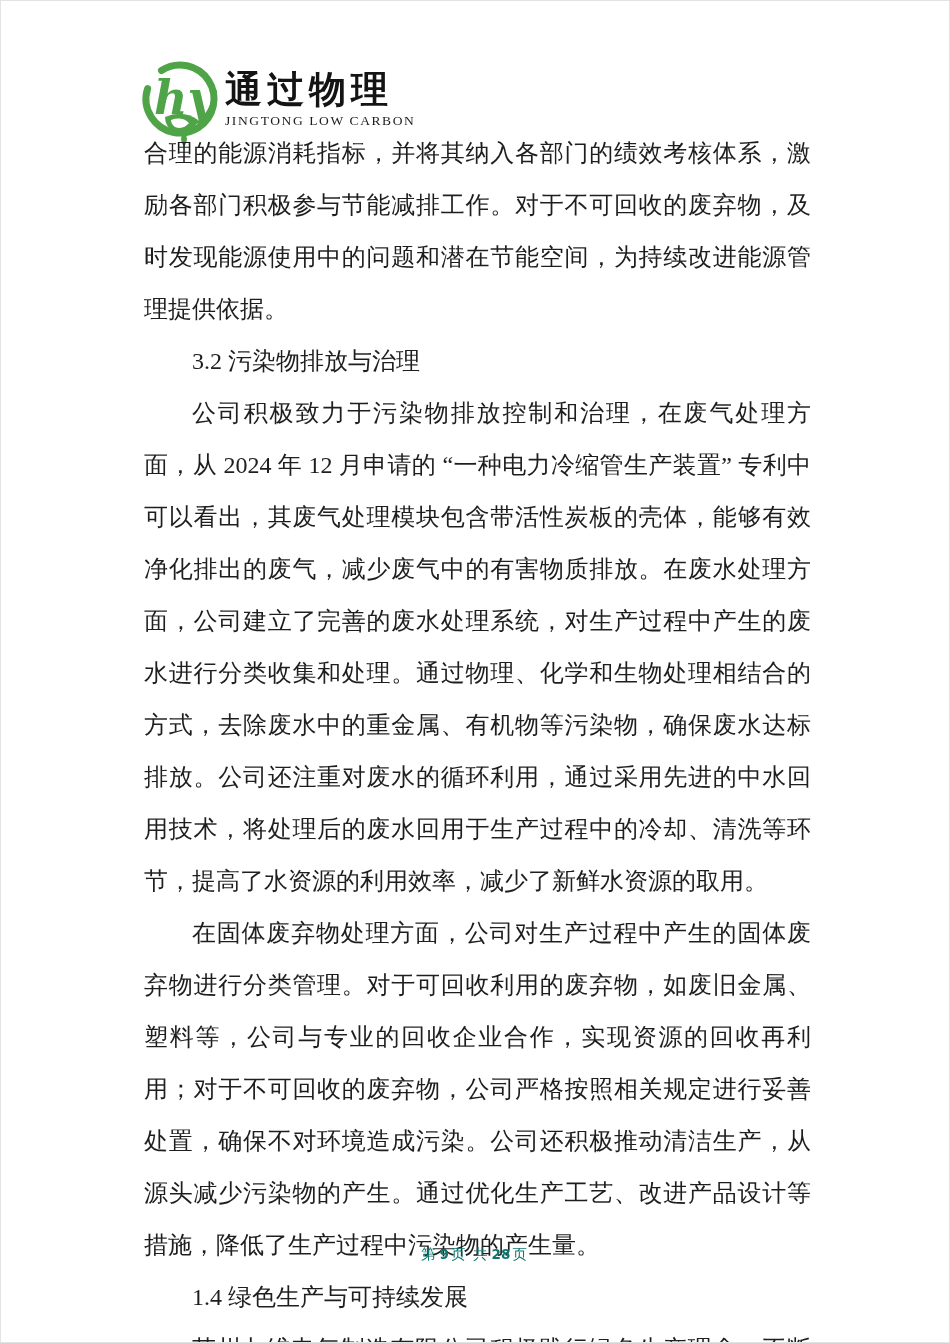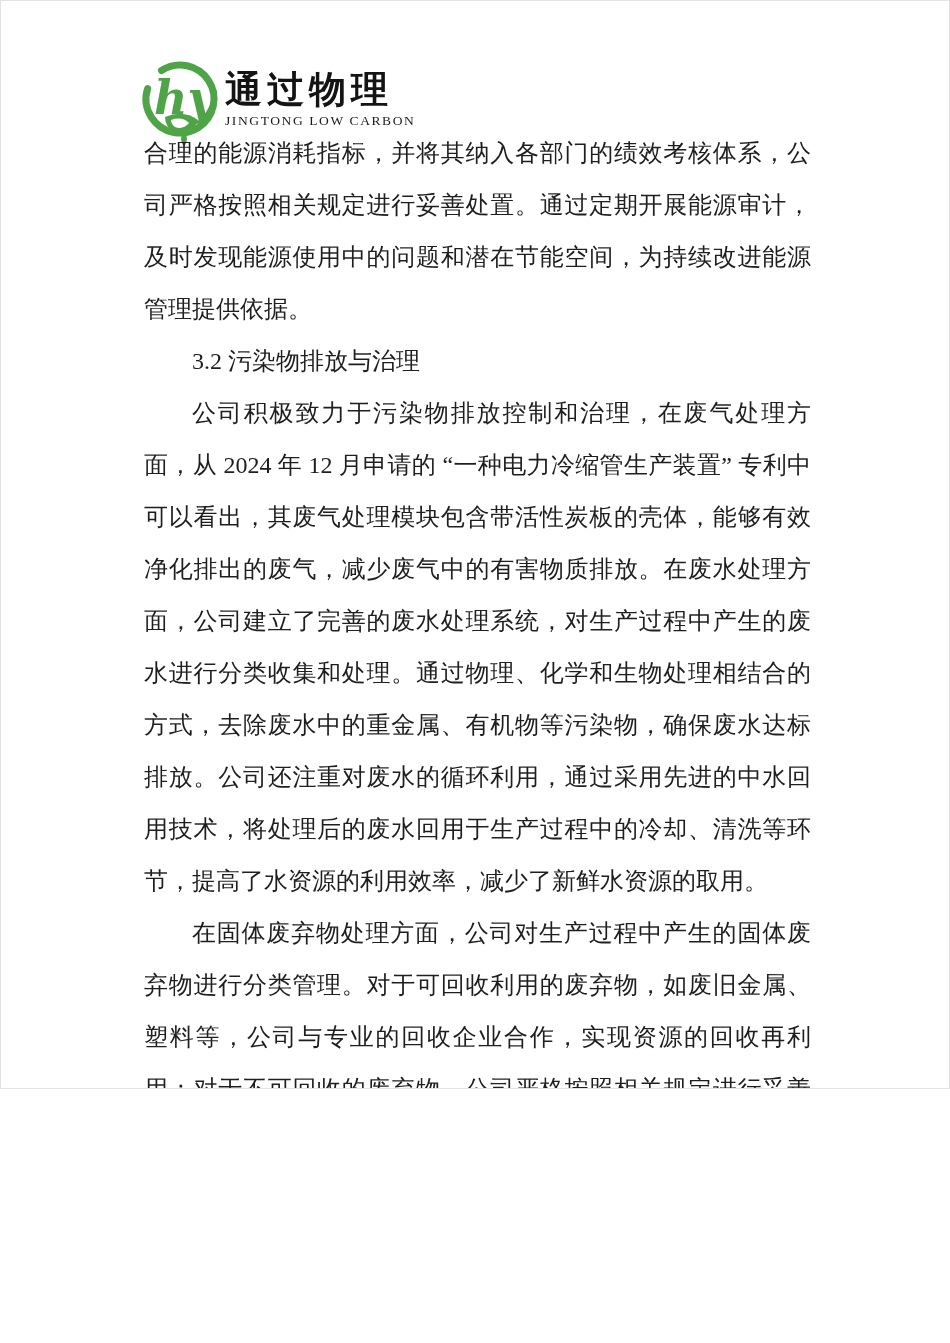--- a/index.html
+++ b/index.html
@@ -1,19 +1,19 @@
 <!DOCTYPE html>
 <html><head>
 <meta charset="utf-8">
 <style>
   html, body { margin: 0; padding: 0; background: #ffffff; }
   .page {
     position: relative;
     width: 950px;
-    height: 1089px;
+    height: 1343px;
     background: #ffffff;
     box-sizing: border-box;
     border: 1px solid #e3e3e3;
     overflow: hidden;
     font-family: "Liberation Serif", "DejaVu Serif", serif;
   }
 
   
   .logo {
     position: absolute;
@@ -94,21 +94,21 @@
       <path d="M33 63 Q 44 59 51 66 Q 45 73 37 70 Q 33 67 33 63 Z" fill="#ffffff"></path>
       <path d="M46 74 Q 52 82 46 90 Q 40 82 46 74 Z" fill="#4ea447"></path>
     </svg>
     <div class="logo-text">
       <div class="brand-cn">通过物理</div>
       <div class="brand-en">JINGTONG LOW CARBON</div>
     </div>
   </header>
 
   <main class="body-text">
-    <p class="para">合理的能源消耗指标，并将其纳入各部门的绩效考核体系，公司严格按照相关规定进行妥善处置。通过定期开展能源审计，及时发现能源使用中的问题和潜在节能空间，为持续改进能源管理提供依据。</p>
+    <p class="para">合理的能源消耗指标，并将其纳入各部门的绩效考核体系，激励各部门积极参与节能减排工作。对于不可回收的废弃物，及时发现能源使用中的问题和潜在节能空间，为持续改进能源管理提供依据。</p>
     <p class="para indent">3.2 污染物排放与治理</p>
     <p class="para indent">公司积极致力于污染物排放控制和治理，在废气处理方面，从 2024 年 12 月申请的 “一种电力冷缩管生产装置” 专利中可以看出，其废气处理模块包含带活性炭板的壳体，能够有效净化排出的废气，减少废气中的有害物质排放。在废水处理方面，公司建立了完善的废水处理系统，对生产过程中产生的废水进行分类收集和处理。通过物理、化学和生物处理相结合的方式，去除废水中的重金属、有机物等污染物，确保废水达标排放。公司还注重对废水的循环利用，通过采用先进的中水回用技术，将处理后的废水回用于生产过程中的冷却、清洗等环节，提高了水资源的利用效率，减少了新鲜水资源的取用。</p>
     <p class="para indent">在固体废弃物处理方面，公司对生产过程中产生的固体废弃物进行分类管理。对于可回收利用的废弃物，如废旧金属、塑料等，公司与专业的回收企业合作，实现资源的回收再利用；对于不可回收的废弃物，公司严格按照相关规定进行妥善处置，确保不对环境造成污染。公司还积极推动清洁生产，从源头减少污染物的产生。通过优化生产工艺、改进产品设计等措施，降低了生产过程中污染物的产生量。</p>
     <p class="para indent">1.4 绿色生产与可持续发展</p>
     <p class="para indent">苏州九维电气制造有限公司积极践行绿色生产理念，不断推动可持续</p>
   </main>
 
   <footer class="footer">
     <span>第</span><span class="num">9</span><span>页 共</span><span class="num">28</span><span>页</span>
   </footer>

